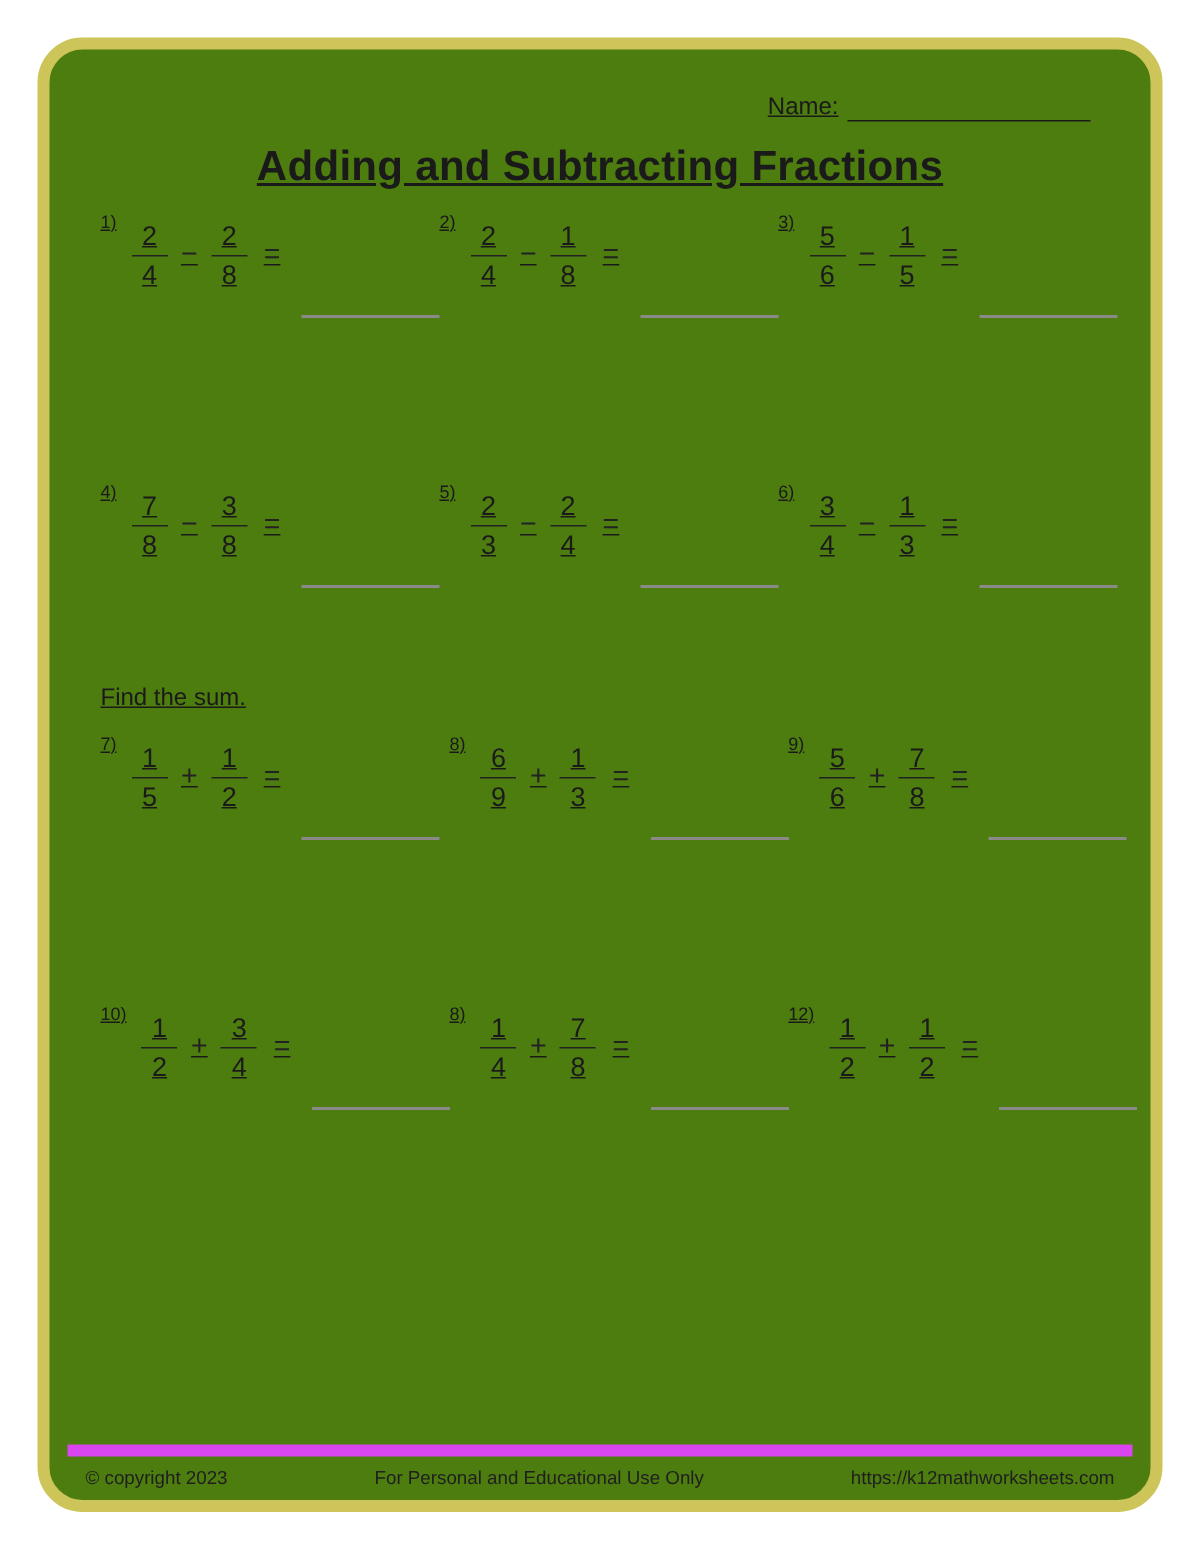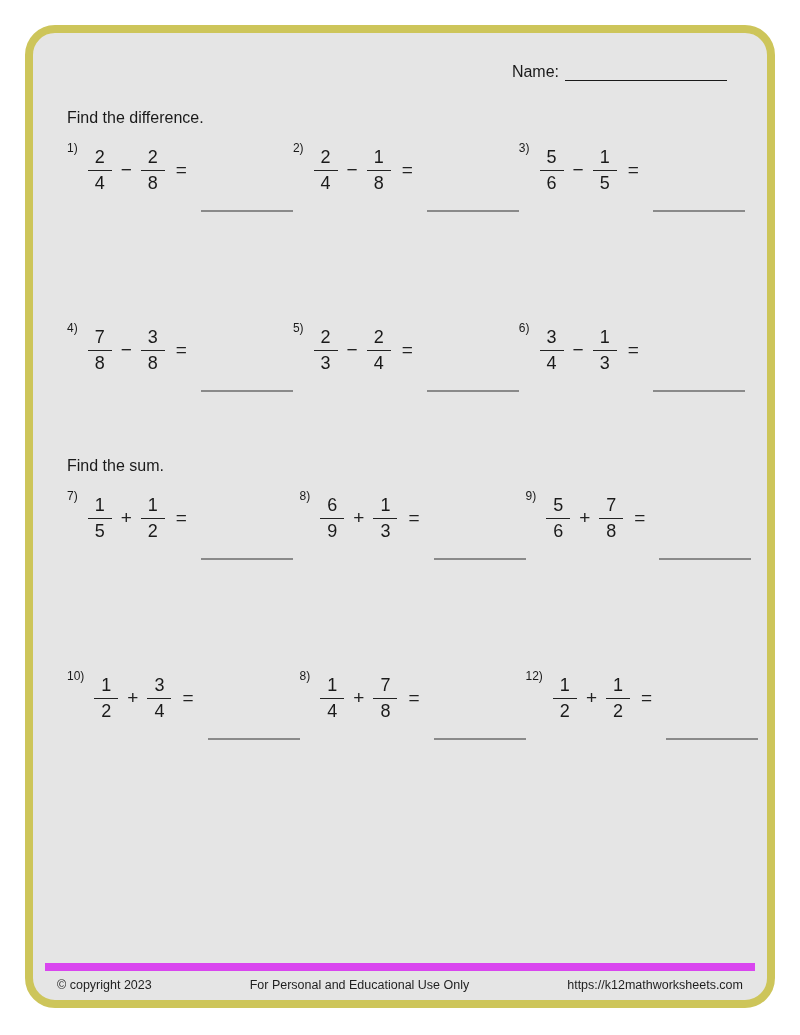--- a/index.html
+++ b/index.html
@@ -5,21 +5,22 @@
   * { margin: 0; padding: 0; box-sizing: border-box; }
   html, body { width: 800px; height: 1035px; background: #ffffff; }
   body { font-family: "Liberation Sans", sans-serif; color: #1a1a1a; position: relative; }
 
   .sheet {
     position: absolute;
     left: 25px; top: 25px;
     width: 750px; height: 983px;
     border: 8px solid #cdc55a;
     border-radius: 30px;
-    background: #e5e5e5;
+    background: #4d7c0f;
+    text-decoration: underline;
   }
 
   .content { padding: 26px 34px 0 34px; }
 
   .name-row {
     display: flex;
     justify-content: flex-end;
     align-items: flex-end;
     font-size: 16px;
     height: 22px;
@@ -115,23 +116,23 @@
 <body>
 
 <div class="sheet" style="border-color: rgb(205, 197, 90);">
   <div class="content">
 
     <div class="name-row">
       <span class="name-label">Name:</span>
       <span class="name-line"></span>
     </div>
 
+    <div class="title">Adding and Subtracting Fractions</div>
 
     <div>
-      <div class="instruction">Find the difference.</div>
       <div class="problems-grid">
   <div class="problem">
     <span class="pnum">1)</span>
     <span class="frac">
       <span class="fnum">2</span>
       <span class="fden">4</span>
     </span>
     <span class="op">−</span>
     <span class="frac">
       <span class="fnum">2</span>

